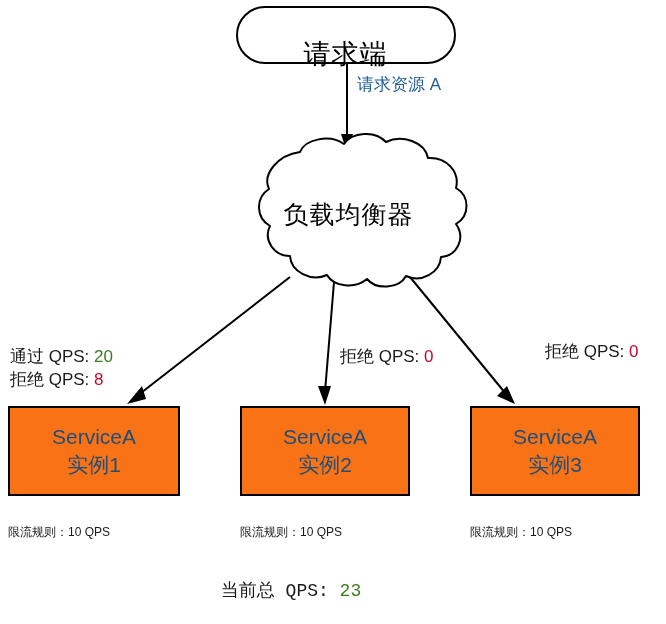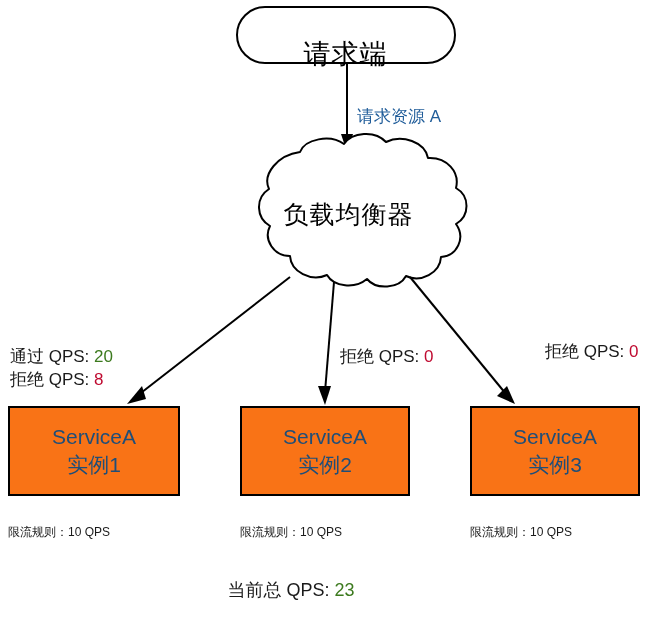--- a/index.html
+++ b/index.html
@@ -50,21 +50,21 @@
     left: 237px;
     top: 198px;
     width: 223px;
     font-size: 25px;
     color: #000000;
     letter-spacing: 1px;
     font-family: Liberation Serif, serif;
   }
   #request-edge-label {
     left: 357px;
-    top: 106px;
+    top: 74px;
     font-size: 17px;
     color: #1F5C99;
   }
   .qps-block {
     position: absolute;
     font-size: 17px;
     color: #1a1a1a;
   }
   .qps-block .line {
     display: block;
@@ -107,20 +107,21 @@
 
   #total-qps {
     position: absolute;
     left: 0;
     top: 578px;
     width: 582px;
     text-align: center;
     font-size: 18px;
     color: #1a1a1a;
     white-space: nowrap;
+    font-family: Liberation Mono, monospace;
   }
 </style>
 </head>
 <body>
 
 <div id="canvas">
 
   <svg class="layer" viewBox="0 0 666 624" xmlns="http://www.w3.org/2000/svg">
 
     <rect x="237" y="7" width="218" height="56" rx="28" ry="28" fill="#ffffff" stroke="#000000" stroke-width="2"></rect>

